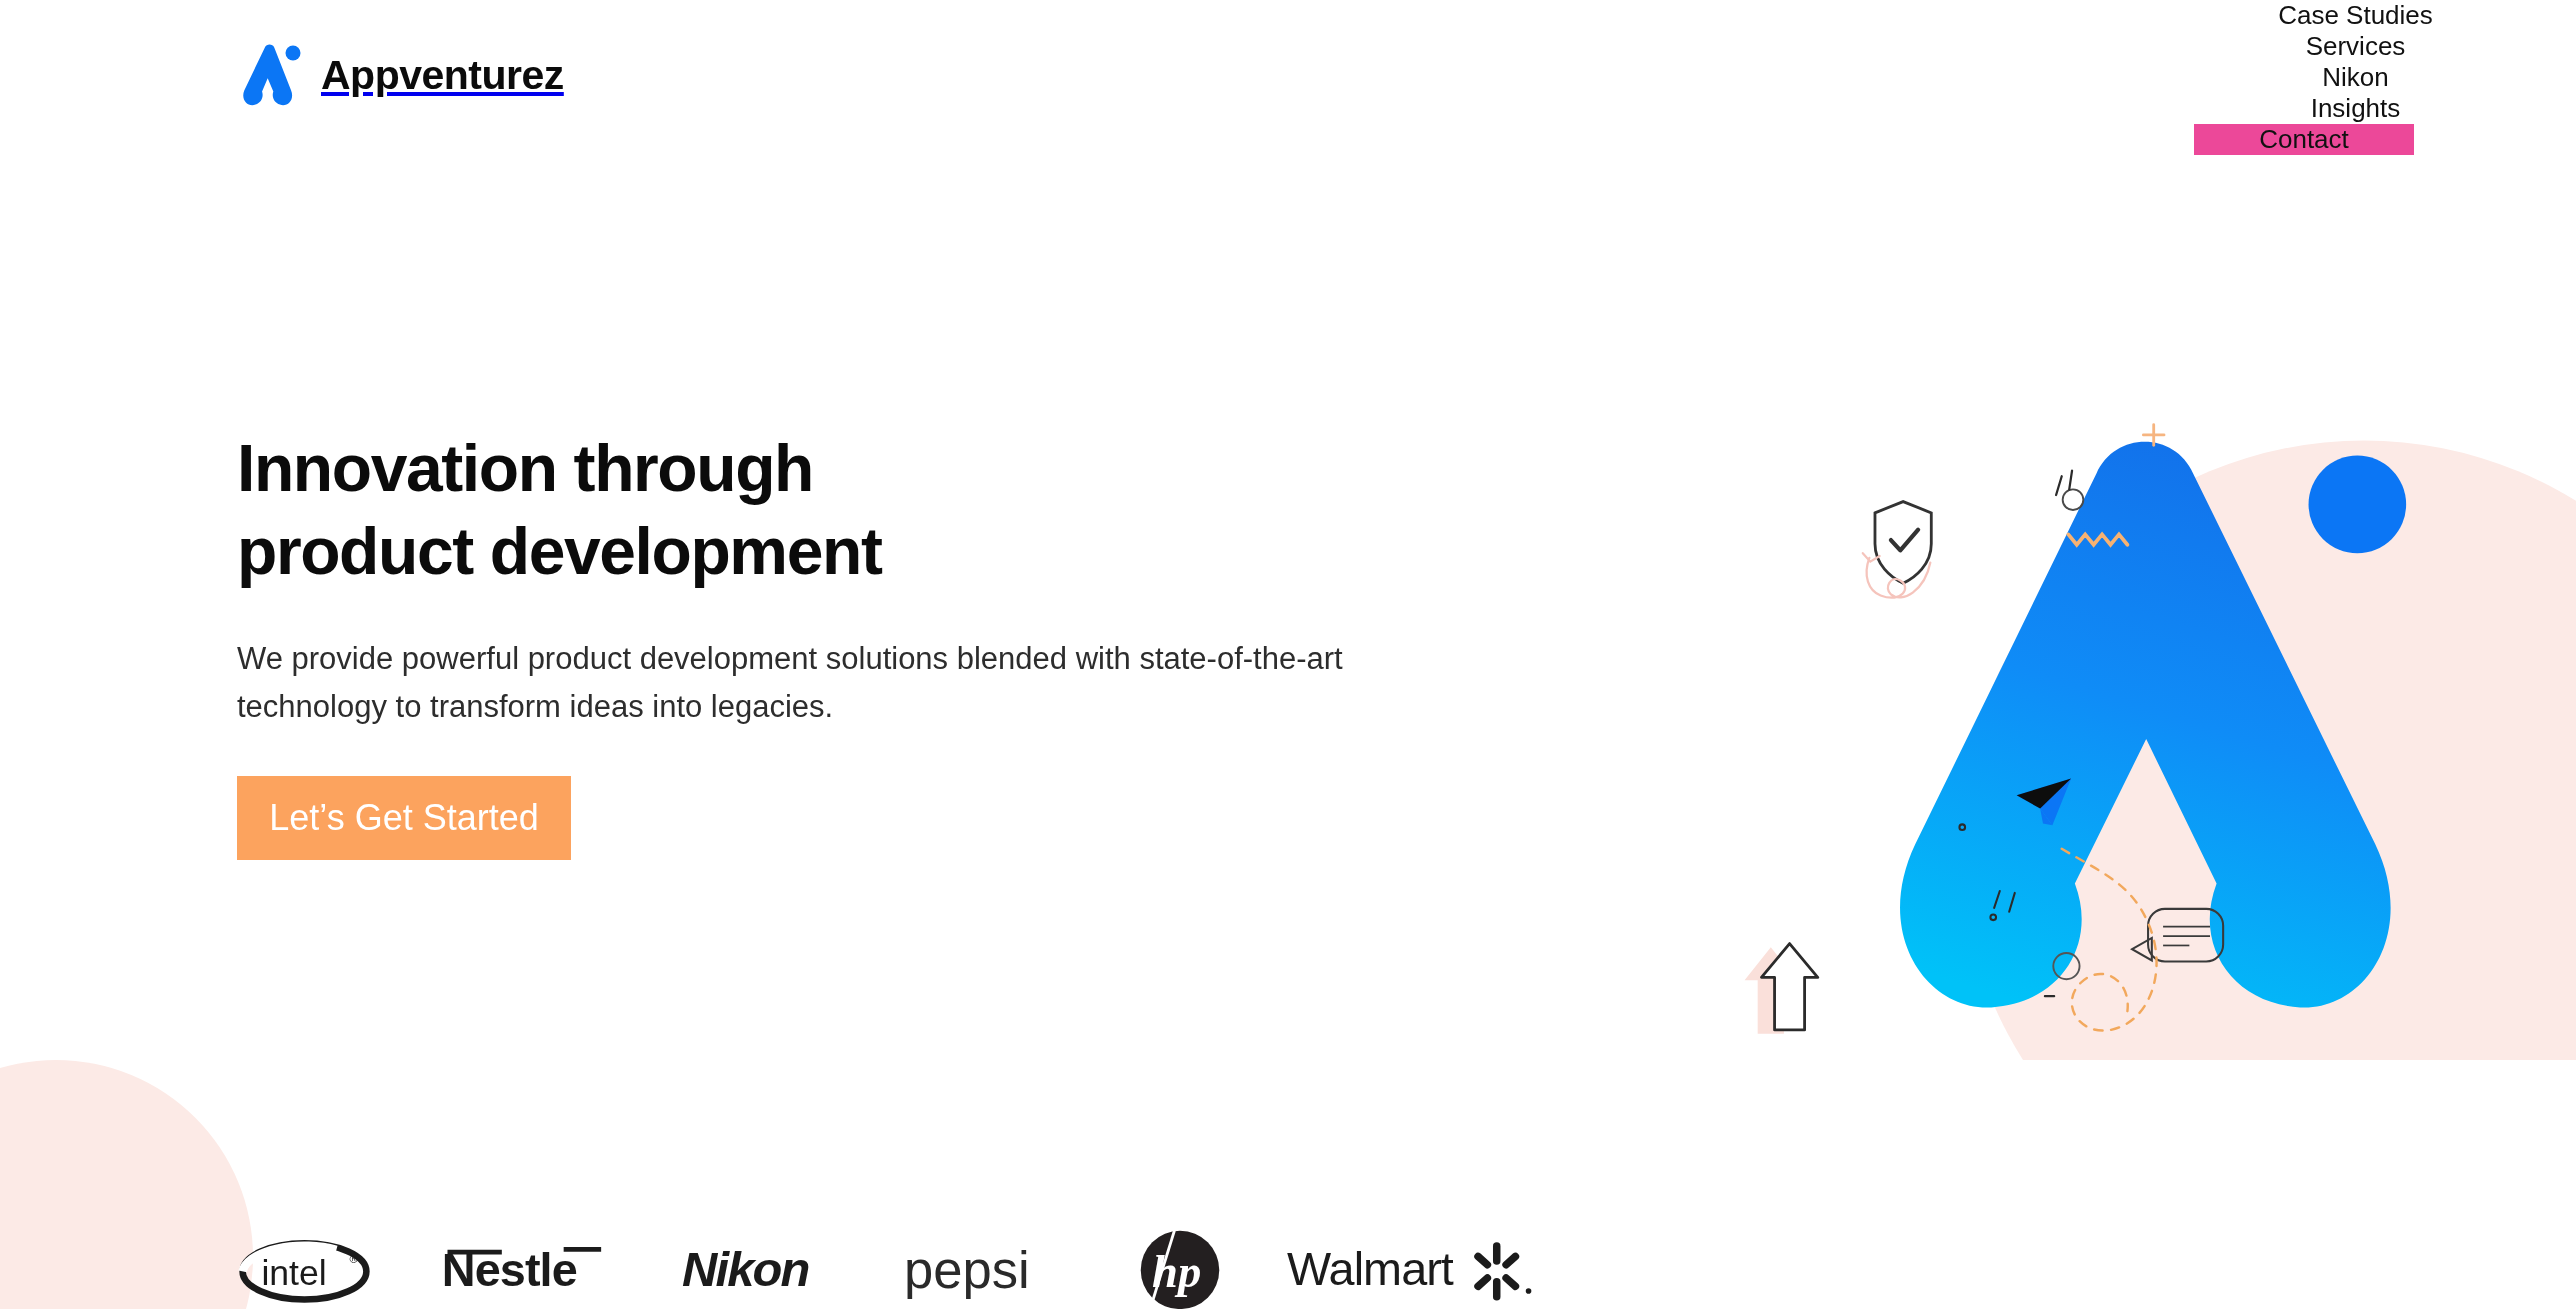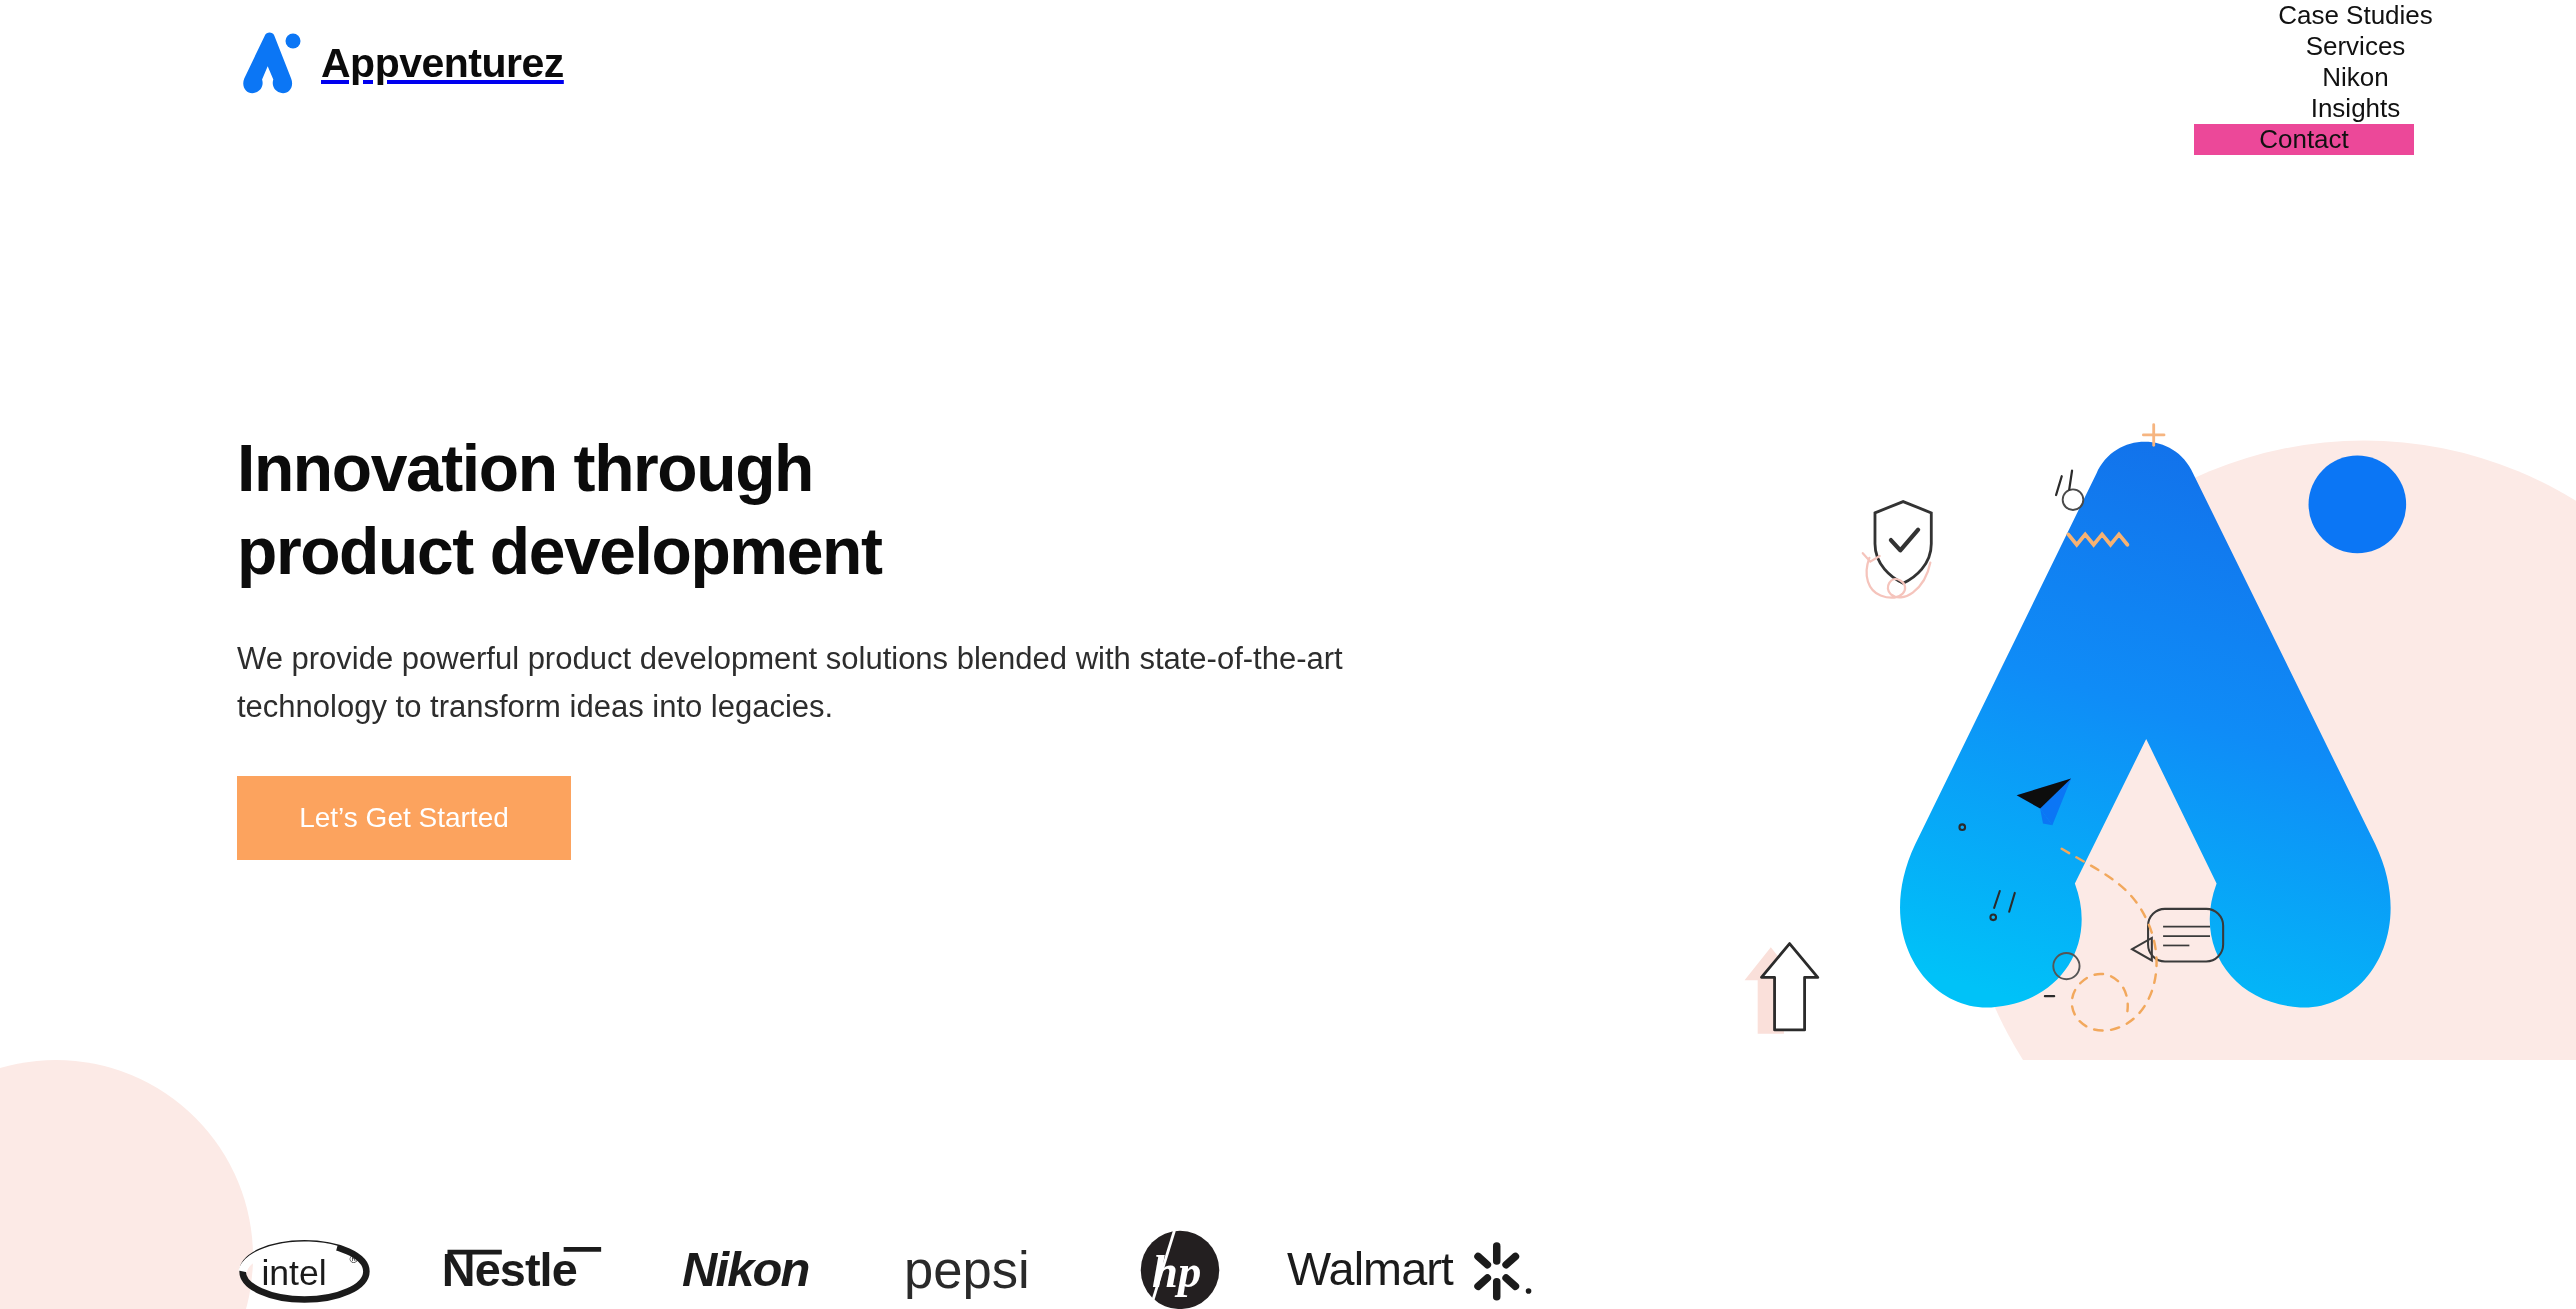--- a/index.html
+++ b/index.html
@@ -17,21 +17,21 @@
     width:394px; height:394px; border-radius:50%;
     background:#FCEAE6; z-index:0;
   }
 
   
   .header {
     position:absolute; left:0; top:0; width:2576px; height:105px;
     z-index:40; display:flex; align-items:center;
   }
   .logo-wrap {
-    position:absolute; left:233px; top:26px;
+    position:absolute; left:233px; top:38px;
     display:flex; align-items:center; gap:13px;
   }
   .logo-mark { width:75px; height:75px; display:block; }
   .logo-text {
     font-size:41px; font-weight:bold; color:#0b0b0b;
     letter-spacing:-0.5px; line-height:1;
   }
 
   .nav {
     position:absolute; right:12px; top:0px;
@@ -56,21 +56,21 @@
     color:#0b0b0b; letter-spacing:-1.4px;
   }
   .headline .ln { display:block; }
   .subtext {
     margin-top:42px; font-size:31px; line-height:1.55; color:#2d2d2d;
     width:1388px;
   }
   .subtext .ln { display:block; }
   .cta-btn {
     margin-top:45px; background:#FCA35E; color:#ffffff;
-    border:none; cursor:pointer; font-size:28px;
+    border:none; cursor:pointer; font-size:36px;
     width:334px; height:84px;
     display:flex; align-items:center; justify-content:center;
     font-family:"Liberation Sans", sans-serif;
   }
 
   
   .hero-art { position:absolute; left:1707px; top:403px; width:869px; height:657px; z-index:10; }
   .hero-art svg { display:block; width:869px; height:657px; }
 
   

